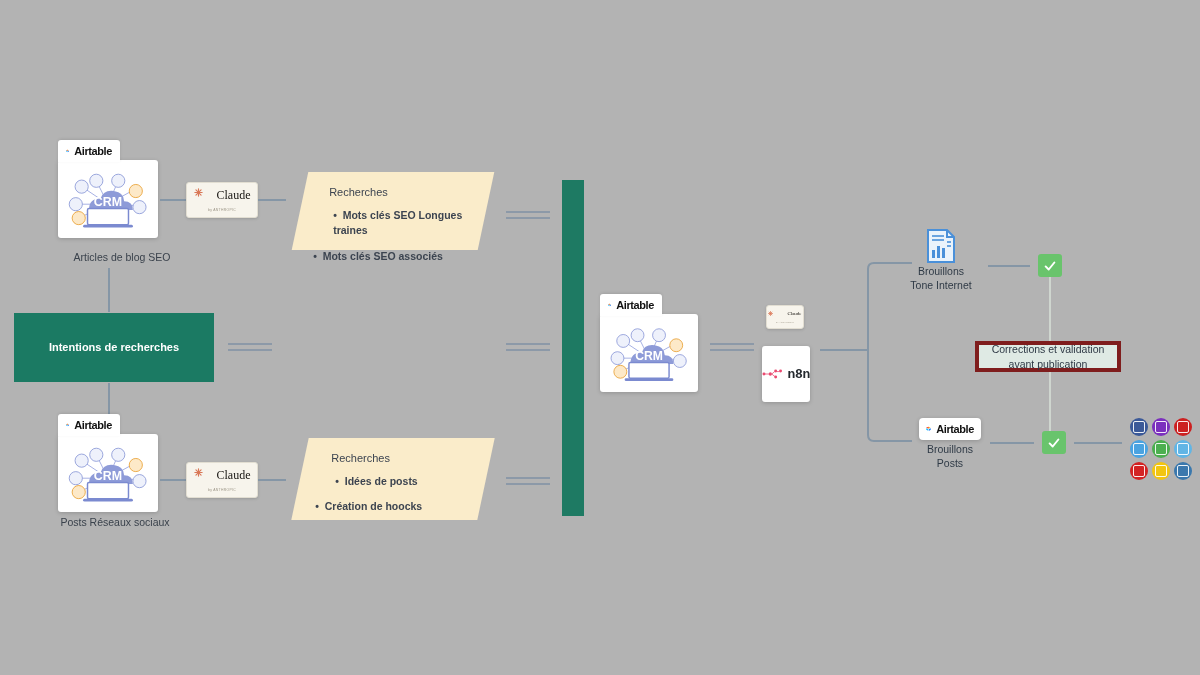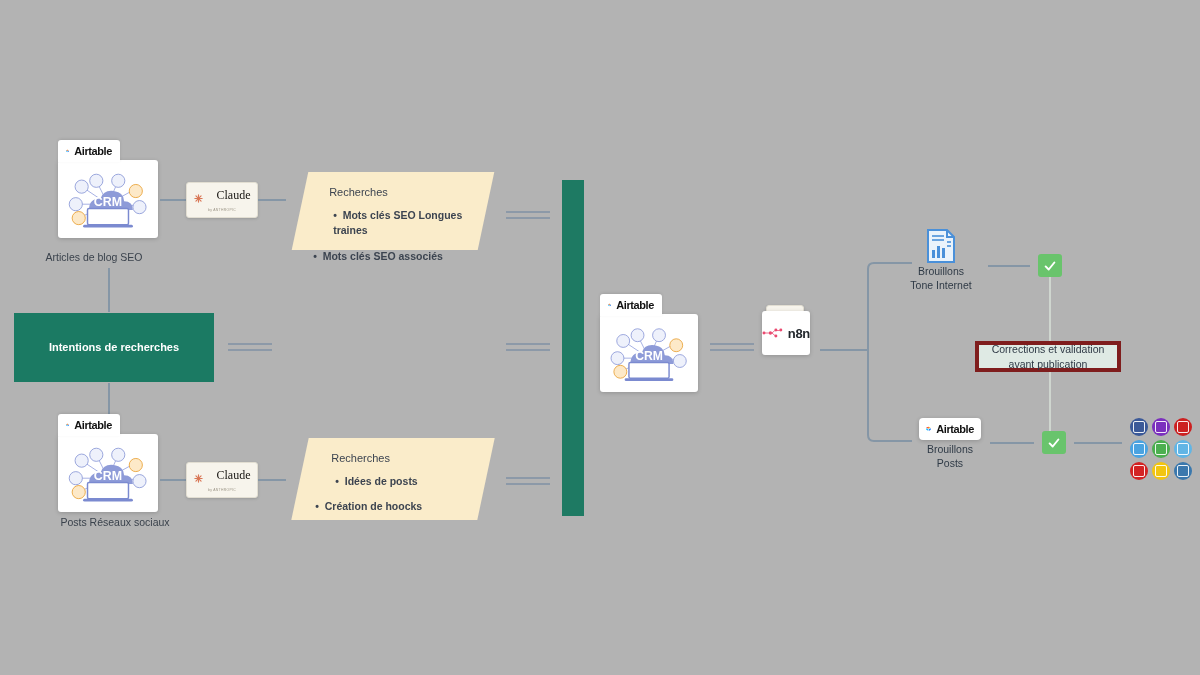--- a/index.html
+++ b/index.html
@@ -57,21 +57,21 @@
     display:flex; align-items:center; gap:5px; padding:0 8px;
     box-shadow: 0 -1px 3px rgba(0,0,0,0.10);
   }
   .at-word { font-weight:bold; letter-spacing:-0.4px; color:#111; }
 
   .card-claude {
     position:absolute; background:#f7f4ec; border:1px solid #e2ded2; border-radius:3px;
     display:flex; flex-direction:column; align-items:center; justify-content:center;
     box-shadow:0 1px 3px rgba(0,0,0,0.14);
   }
-  .claude-row { display:flex; align-items:flex-end; gap:14px; }
+  .claude-row { display:flex; align-items:flex-start; gap:14px; }
   .claude-word { font-family:"Liberation Serif", serif; color:#15130f; }
   .claude-sub { color:#9a9384; margin-top:5px; letter-spacing:0.3px; }
 
   .card-n8n {
     position:absolute; background:#fff; border-radius:3px;
     box-shadow:0 1px 4px rgba(0,0,0,0.18);
     display:flex; align-items:center; justify-content:center; gap:4px;
   }
   .n8n-word { font-weight:bold; color:#24292e; font-size:13px; letter-spacing:-0.3px; }
 
@@ -133,21 +133,21 @@
       <circle cx="98" cy="26" r="9" fill="#fde9c8" stroke="#e9a33a" stroke-width="1.2"></circle>
       <circle cx="16" cy="44" r="9" fill="#eef1fb" stroke="#8e9bd8" stroke-width="1.2"></circle>
       <circle cx="103" cy="48" r="9" fill="#eef1fb" stroke="#8e9bd8" stroke-width="1.2"></circle>
       <circle cx="20" cy="63" r="9" fill="#fde9c8" stroke="#e9a33a" stroke-width="1.2"></circle>
     </g>
     <path d="M34 52 q0-16 16-16 q4-12 18-10 q14 2 14 14 q12 0 12 12 z" fill="#8e9bd8"></path>
     <rect x="32" y="50" width="56" height="22" rx="2" fill="#fff" stroke="#7b8ad0" stroke-width="2"></rect>
     <rect x="26" y="72" width="68" height="4" rx="2" fill="#7b8ad0"></rect>
     <text x="60" y="47" font-size="17" font-weight="bold" fill="#fff" text-anchor="middle" font-family="Liberation Sans, sans-serif">CRM</text>
   </svg>
-  <div class="abs" style="left:24px; top:251px; width:140px; text-align:center; font-size:10.5px; color:#3a424c;">Articles de blog SEO</div>
+  <div class="abs" style="left:52px; top:251px; width:140px; text-align:center; font-size:10.5px; color:#3a424c;">Articles de blog SEO</div>
 
   <div class="line-h" style="left:160px; top:199px; width:26px;"></div>
 
   <div class="card-claude" style="left:186px; top:182px; width:72px; height:36px;">
     <div class="claude-row">
       <svg width="9" height="9" viewBox="0 0 20 20">
         <g stroke="#d97757" stroke-width="2.6" stroke-linecap="round">
           <line x1="10" y1="2" x2="10" y2="18"></line>
             <line x1="2" y1="10" x2="18" y2="10"></line>
           <line x1="4.3" y1="4.3" x2="15.7" y2="15.7"></line>
@@ -319,21 +319,21 @@
             <line x1="2" y1="10" x2="18" y2="10"></line>
           <line x1="4.3" y1="4.3" x2="15.7" y2="15.7"></line>
             <line x1="15.7" y1="4.3" x2="4.3" y2="15.7"></line>
         </g>
       </svg>
       <span class="claude-word" style="font-size:5px;">Claude</span>
     </div>
     <span class="claude-sub" style="font-size:2px;">by ANTHROPIC</span>
   </div>
 
-  <div class="card-n8n" style="left:762px; top:311px; width:48px; height:44px;">
+  <div class="card-n8n" style="left:762px; top:346px; width:48px; height:56px;font-family:Liberation Mono, monospace;">
     <svg width="22" height="14" viewBox="0 0 44 26">
       <g stroke="#ea4b71" stroke-width="1.6" fill="none">
         <line x1="6" y1="13" x2="14" y2="13"></line>
           <line x1="20" y1="13" x2="26" y2="8"></line>
         <line x1="20" y1="13" x2="26" y2="18"></line>
           <line x1="30" y1="8" x2="36" y2="8"></line>
       </g>
       <g fill="#ea4b71">
         <circle cx="4" cy="13" r="3"></circle>
           <circle cx="17" cy="13" r="3.4"></circle>

